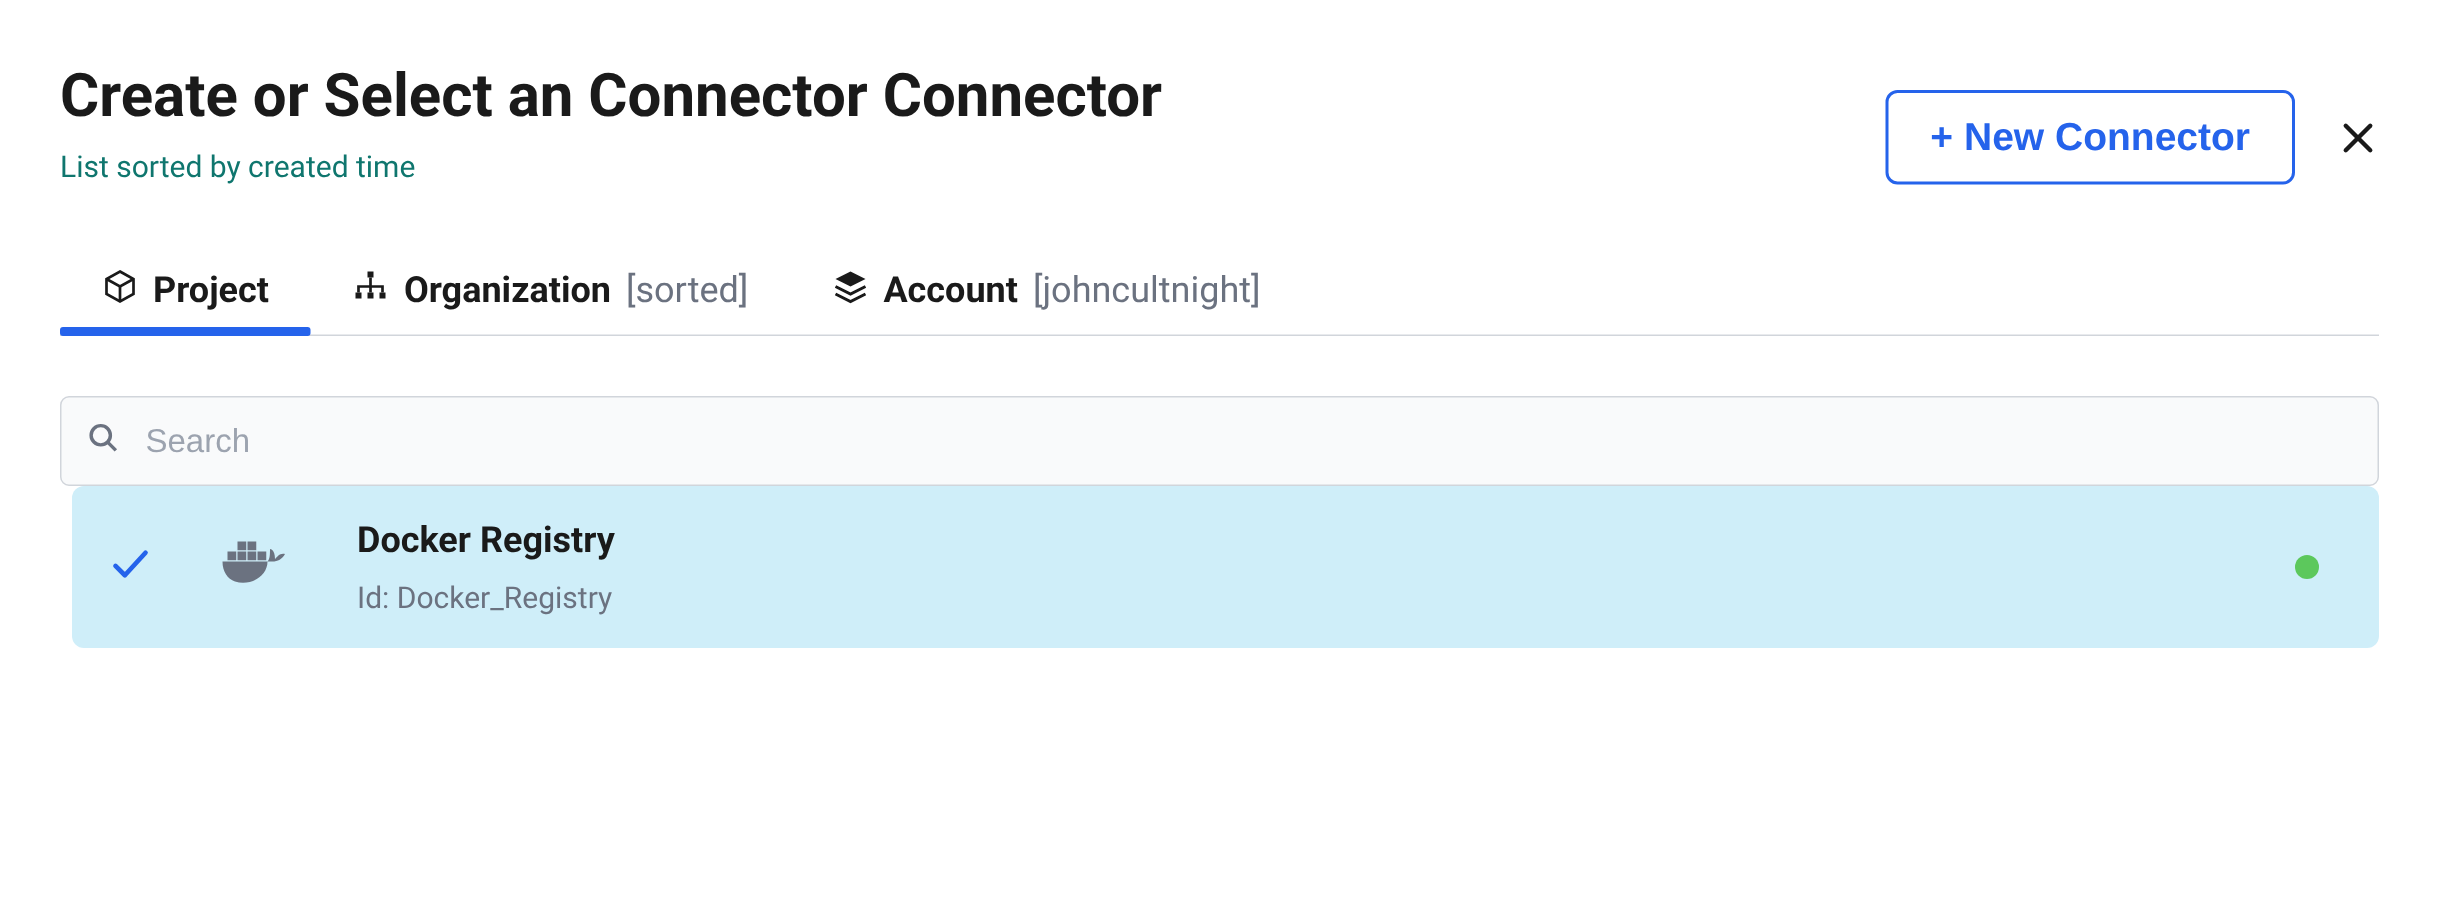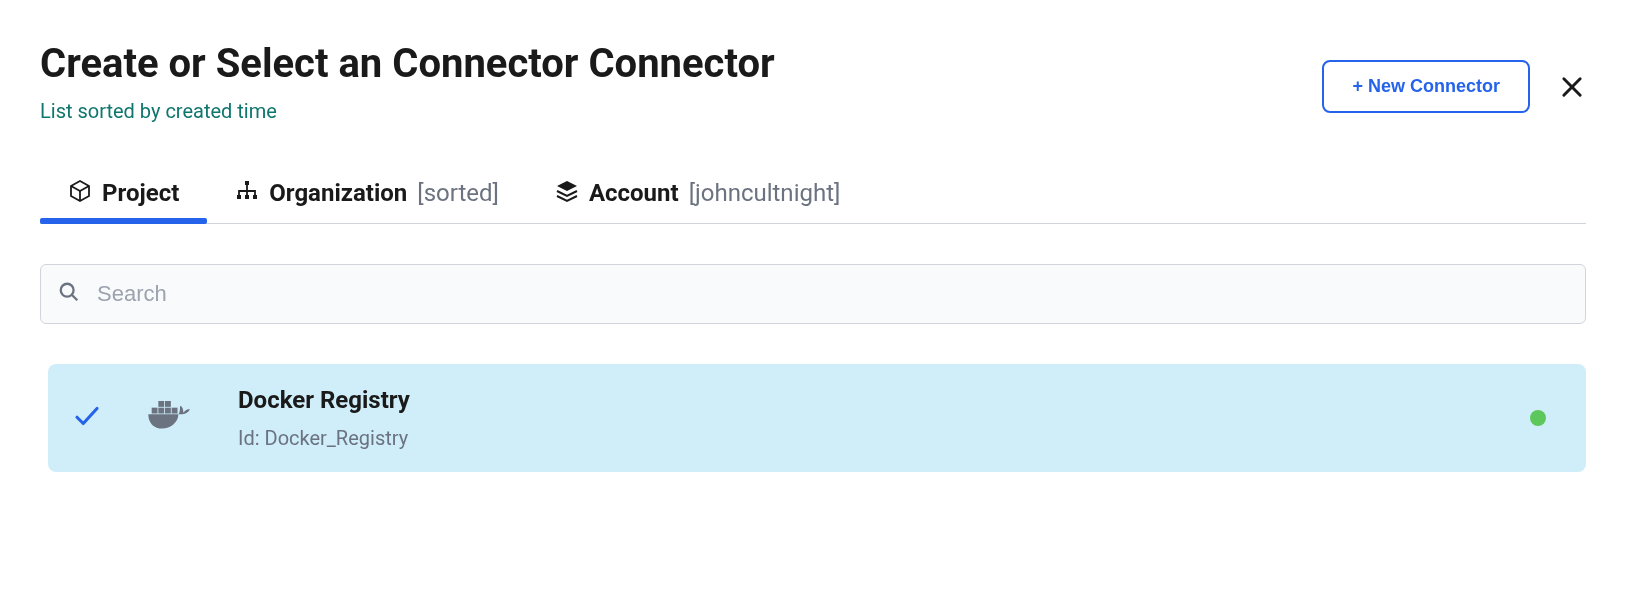--- a/index.html
+++ b/index.html
@@ -37,21 +37,21 @@
     .header-actions {
       display: flex;
       align-items: center;
       gap: 28px;
       margin-top: 20px;
     }
     .new-connector-btn {
       border: 2px solid #2563eb;
       background: #ffffff;
       color: #2563eb;
-      font-size: 18px;
+      font-size: 26px;
       font-weight: 700;
       padding: 14px 28px;
       border-radius: 8px;
       cursor: pointer;
       display: flex;
       align-items: center;
       gap: 8px;
     }
     .close-icon {
       cursor: pointer;
@@ -90,21 +90,20 @@
     .tab-value {
       font-size: 24px;
       font-weight: 400;
       color: #6b7280;
     }
     .tab-icon {
       color: #1a1a1a;
     }
     .search-wrap {
       position: relative;
-      margin-bottom: 40px;
     }
     .search-input {
       width: 100%;
       padding: 16px 16px 16px 56px;
       font-size: 22px;
       border: 1px solid #d1d5db;
       border-radius: 6px;
       background: #f9fafb;
       color: #374151;
     }

